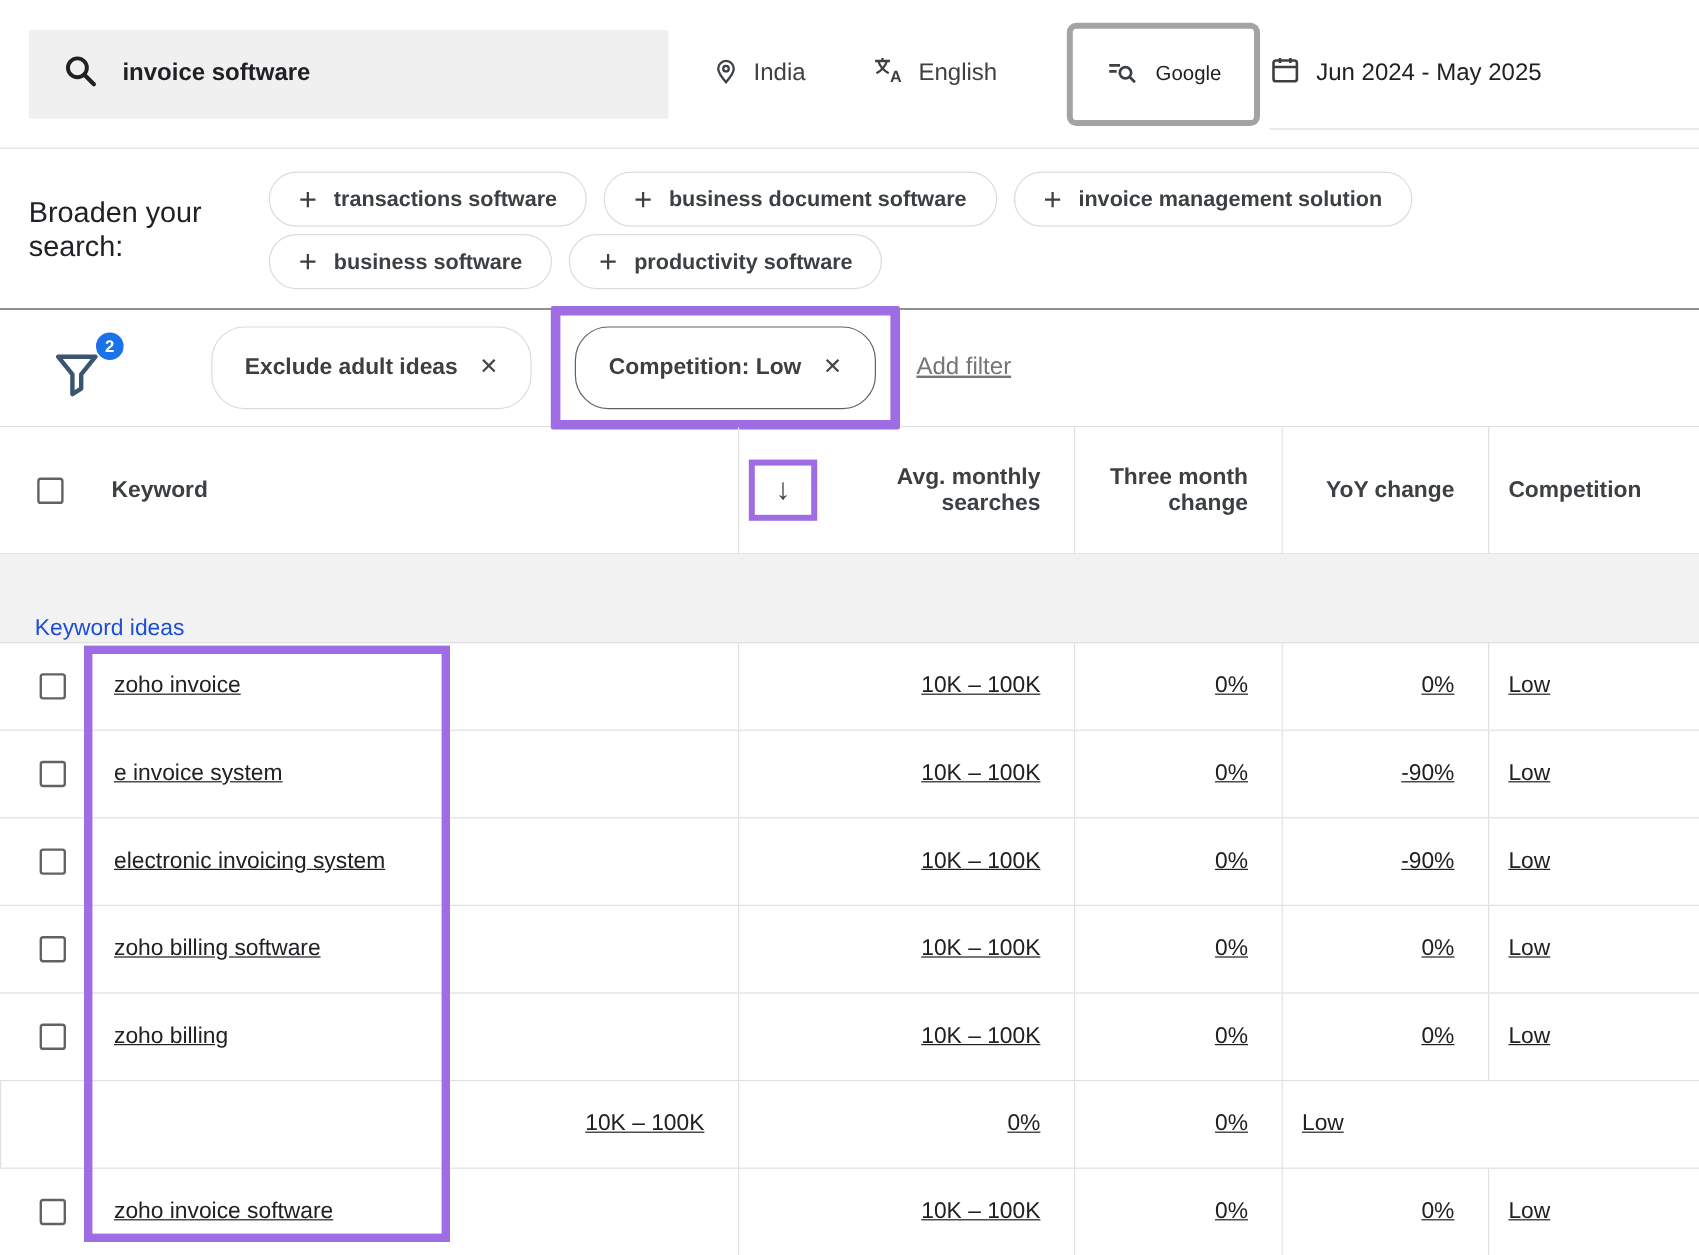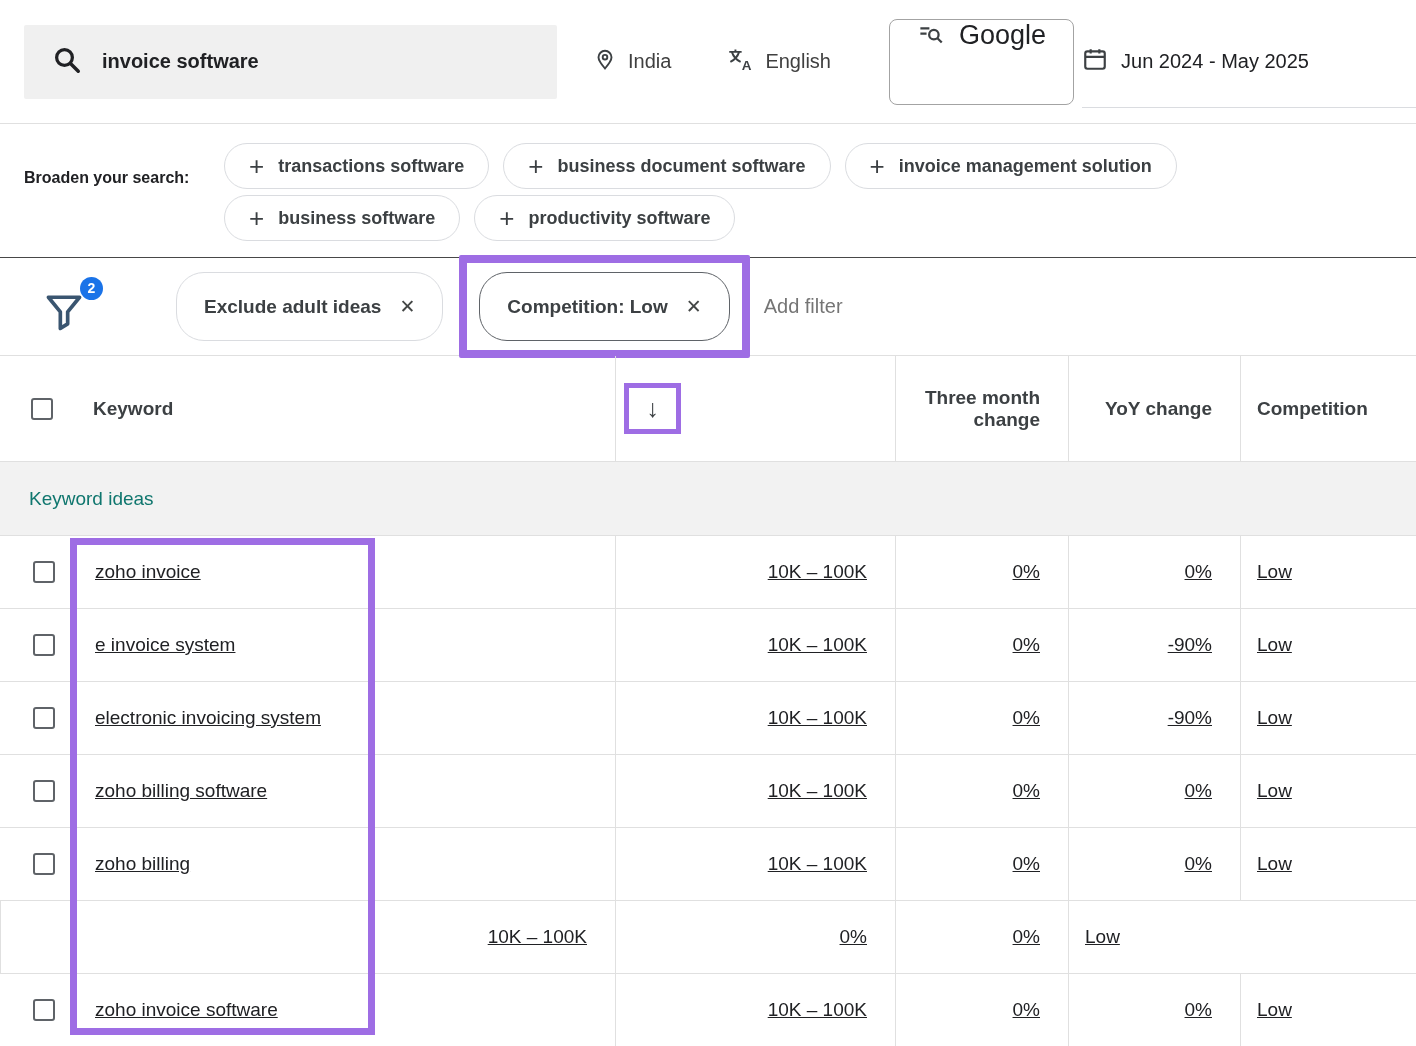--- a/index.html
+++ b/index.html
@@ -7,58 +7,58 @@
   body{ font-family:"Liberation Sans","DejaVu Sans",sans-serif; background:#fff; }
   .page{ position:relative; width:1416px; height:1046px; background:#fff; overflow:hidden; color:#202124; }
 
   
   .topbar{ display:flex; align-items:center; height:124px; padding-left:24px; border-bottom:1px solid #e0e0e0; }
   .search-box{ display:flex; align-items:center; gap:20px; background:#f0f0f0; width:533px; height:74px; padding:0 28px; border-radius:2px; cursor:text; }
   .search-text{ font-size:20px; font-weight:700; color:#202124; }
   .top-item{ display:flex; align-items:center; gap:11px; font-size:20px; color:#404040; cursor:pointer; }
   .loc{ margin-left:36px; }
   .lang{ margin-left:56px; }
-  .network-box{ display:flex; gap:15px; border:1px solid #a3a3a3; border-radius:8px; height:86px; padding:0 27px; margin-left:58px; font-size:27px; background:#fff; cursor:pointer; }
+  .network-box{ display:flex; align-items:center; gap:15px; border:5px solid #a3a3a3; border-radius:8px; height:86px; padding:0 27px; margin-left:58px; font-size:17px; background:#fff; cursor:pointer; }
   .date-item{ flex:1; display:flex; align-items:center; gap:13px; margin-left:8px; height:92px; border-bottom:1px solid #dadce0; font-size:20px; cursor:pointer; }
 
   
   .broaden{ display:flex; height:133px; padding-left:24px; }
-  .broaden-label{ width:168px; font-size:16px; font-weight:700; color:#202124; line-height:28px; margin-top:40px; }
+  .broaden-label{ width:168px; font-size:24px; font-weight:400; color:#202124; line-height:28px; margin-top:40px; }
   .broaden-chips{ display:flex; flex-wrap:wrap; column-gap:14px; row-gap:6px; align-content:flex-start; max-width:1180px; margin-top:19px; margin-left:32px; }
   .chip{ display:inline-flex; align-items:center; gap:14px; border:1px solid #dadce0; border-radius:24px; height:46px; padding:0 24px; font-size:18px; font-weight:600; color:#3c4043; background:#fff; cursor:pointer; white-space:nowrap; }
   .plus-glyph{ font-size:26px; font-weight:400; color:#3c4043; line-height:1; }
   .divider-dark{ height:1px; background:#474747; }
 
   
   .filterbar{ display:flex; align-items:center; height:97px; padding-left:24px; }
   .funnel-wrap{ position:relative; width:72px; height:64px; flex:0 0 auto; cursor:pointer; }
   .funnel-wrap svg{ position:absolute; left:18px; top:14px; }
   .badge{ position:absolute; left:56px; top:2px; width:23px; height:23px; border-radius:50%; background:var(--blue); color:#fff; font-size:14px; font-weight:700; display:flex; align-items:center; justify-content:center; }
   .filter-chip{ display:inline-flex; align-items:center; gap:18px; border:1px solid #dadce0; border-radius:28px; height:69px; padding:0 27px; font-size:19px; font-weight:600; color:#3c4043; background:#fff; cursor:pointer; white-space:nowrap; }
   .filter-chip.first{ margin-left:80px; }
   .filter-chip.selected{ border:1.5px solid #5f6368; }
   .close-glyph{ font-size:19px; color:#444746; cursor:pointer; line-height:1; }
   .hl-chip-box{ display:flex; border:8px solid var(--purple); border-radius:2px; padding:9px 12px; margin-left:16px; }
-  .add-filter{ margin-left:14px; font-size:20px; color:#757575; cursor:pointer; }
+  .add-filter{ margin-left:14px; font-size:20px; color:#757575; cursor:pointer;text-decoration:underline; }
 
   
   .grid-cols{ display:grid; grid-template-columns:615px 280px 173px 172px 176px; }
   .thead{ height:107px; border-top:1px solid #e0e0e0; border-bottom:1px solid #e0e0e0; font-size:19px; font-weight:600; color:#3c4043; }
   .th{ display:flex; align-items:center; }
   .bl{ border-left:1px solid #e0e0e0; }
   .th-keyword{ padding-left:31px; gap:40px; }
   .th-avg{ justify-content:space-between; padding:0 28px 0 8px; }
   .th-avg .htxt{ width:140px; text-align:right; }
   .th-right{ justify-content:flex-end; padding-right:28px; }
   .th-right .htxt{ width:125px; text-align:right; }
   .th-comp{ padding-left:16px; }
   .arrow-hl{ width:57px; height:51px; border:5px solid var(--purple); display:flex; align-items:center; justify-content:center; }
   .sort-arrow{ font-size:25px; font-weight:700; color:#3c4043; cursor:pointer; line-height:1; }
 
-  .section-row{ height:74px; background:#f2f2f2; border-bottom:1px solid #e0e0e0; display:flex; align-items:center; padding-left:29px; font-size:19px; color:#0f766e; }
+  .section-row{ height:74px; background:#f2f2f2; border-bottom:1px solid #e0e0e0; display:flex; align-items:flex-end; padding-left:29px; font-size:19px; color:#1d4ed8; }
 
   .row{ height:73px; border-bottom:1px solid #e0e0e0; font-size:19px; color:#202124;text-decoration:underline; }
   .cell{ display:flex; align-items:center; }
   .c-keyword{ padding-left:33px; gap:40px; }
   .c-num{ justify-content:flex-end; padding-right:28px; }
   .c-comp{ padding-left:16px; }
 
   .cbx{ width:22px; height:22px; border:2px solid #5f6368; border-radius:3px; background:#fff; cursor:pointer; flex:0 0 auto; }
 
   
@@ -182,20 +182,21 @@
 
   <div class="grid-cols thead">
     <div class="th th-keyword">
       <span class="cbx"></span>
       <span>Keyword</span>
     </div>
     <div class="th th-avg bl">
       <span class="arrow-hl">
         <span class="sort-arrow">↓</span>
       </span>
+      <span class="htxt">Avg. monthly searches</span>
     </div>
     <div class="th th-right bl">
       <span class="htxt">Three month change</span>
     </div>
     <div class="th th-right bl">
       <span>YoY change</span>
     </div>
     <div class="th th-comp bl">
       <span>Competition</span>
     </div>

